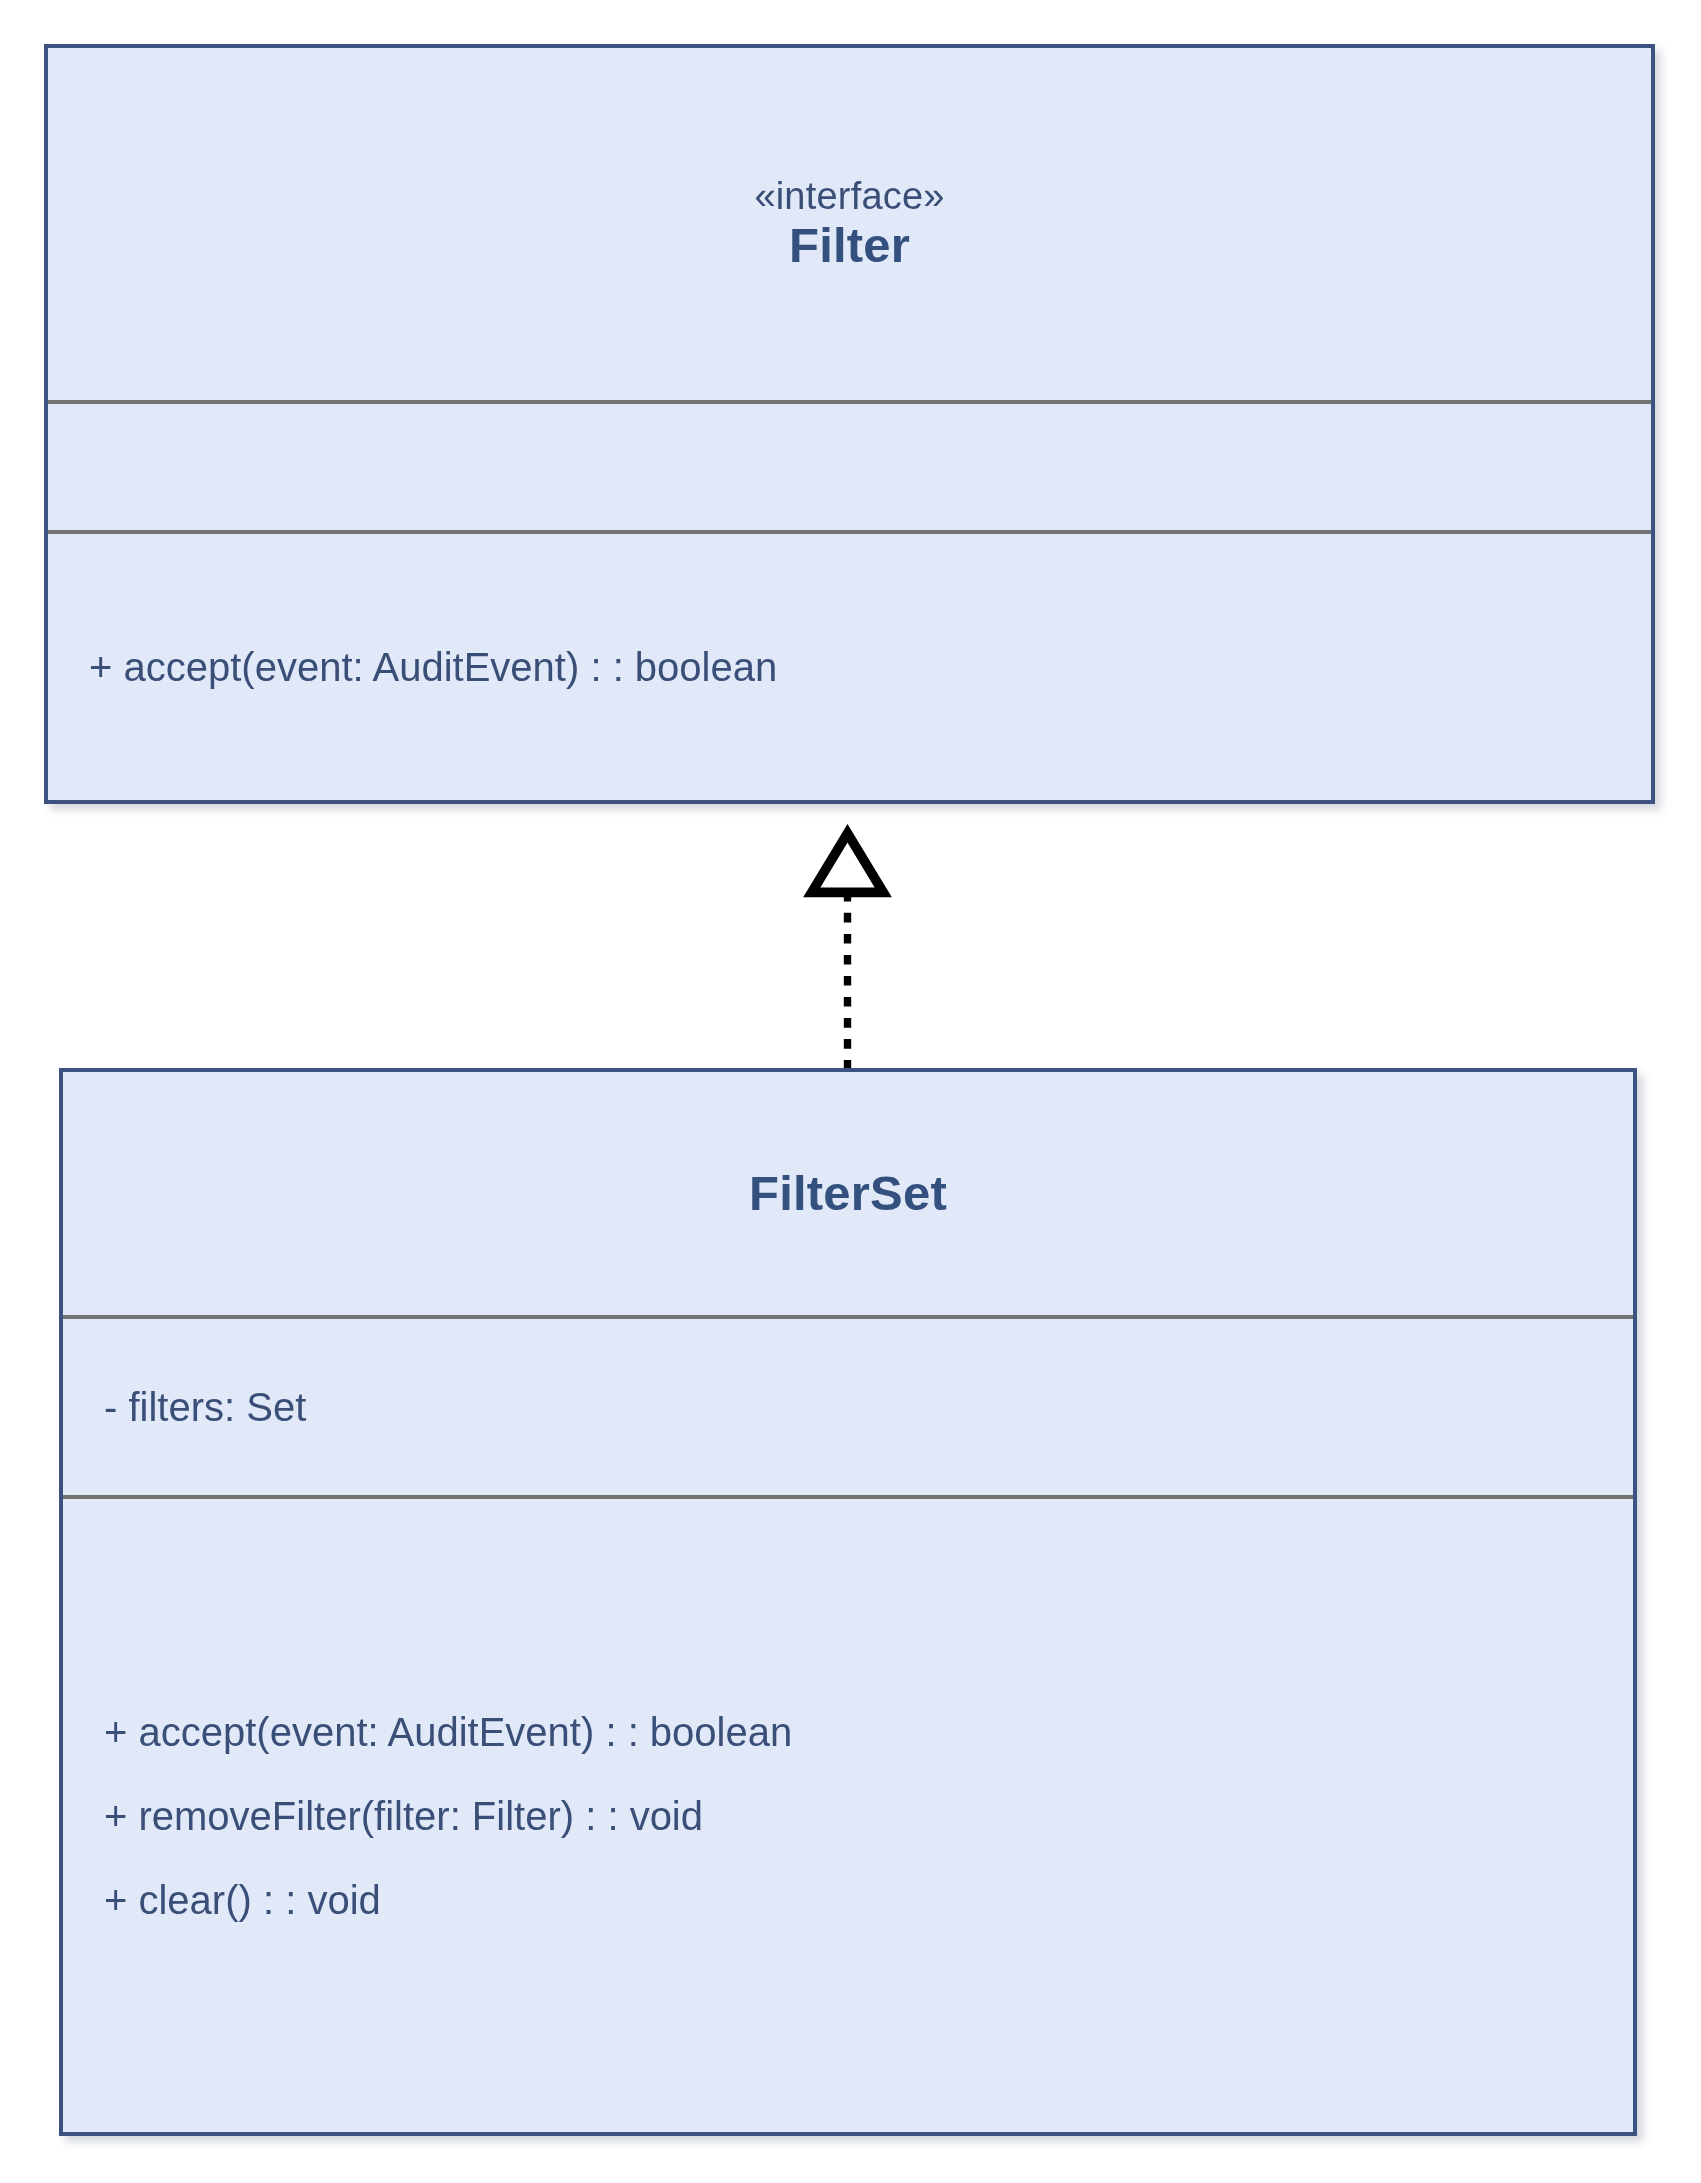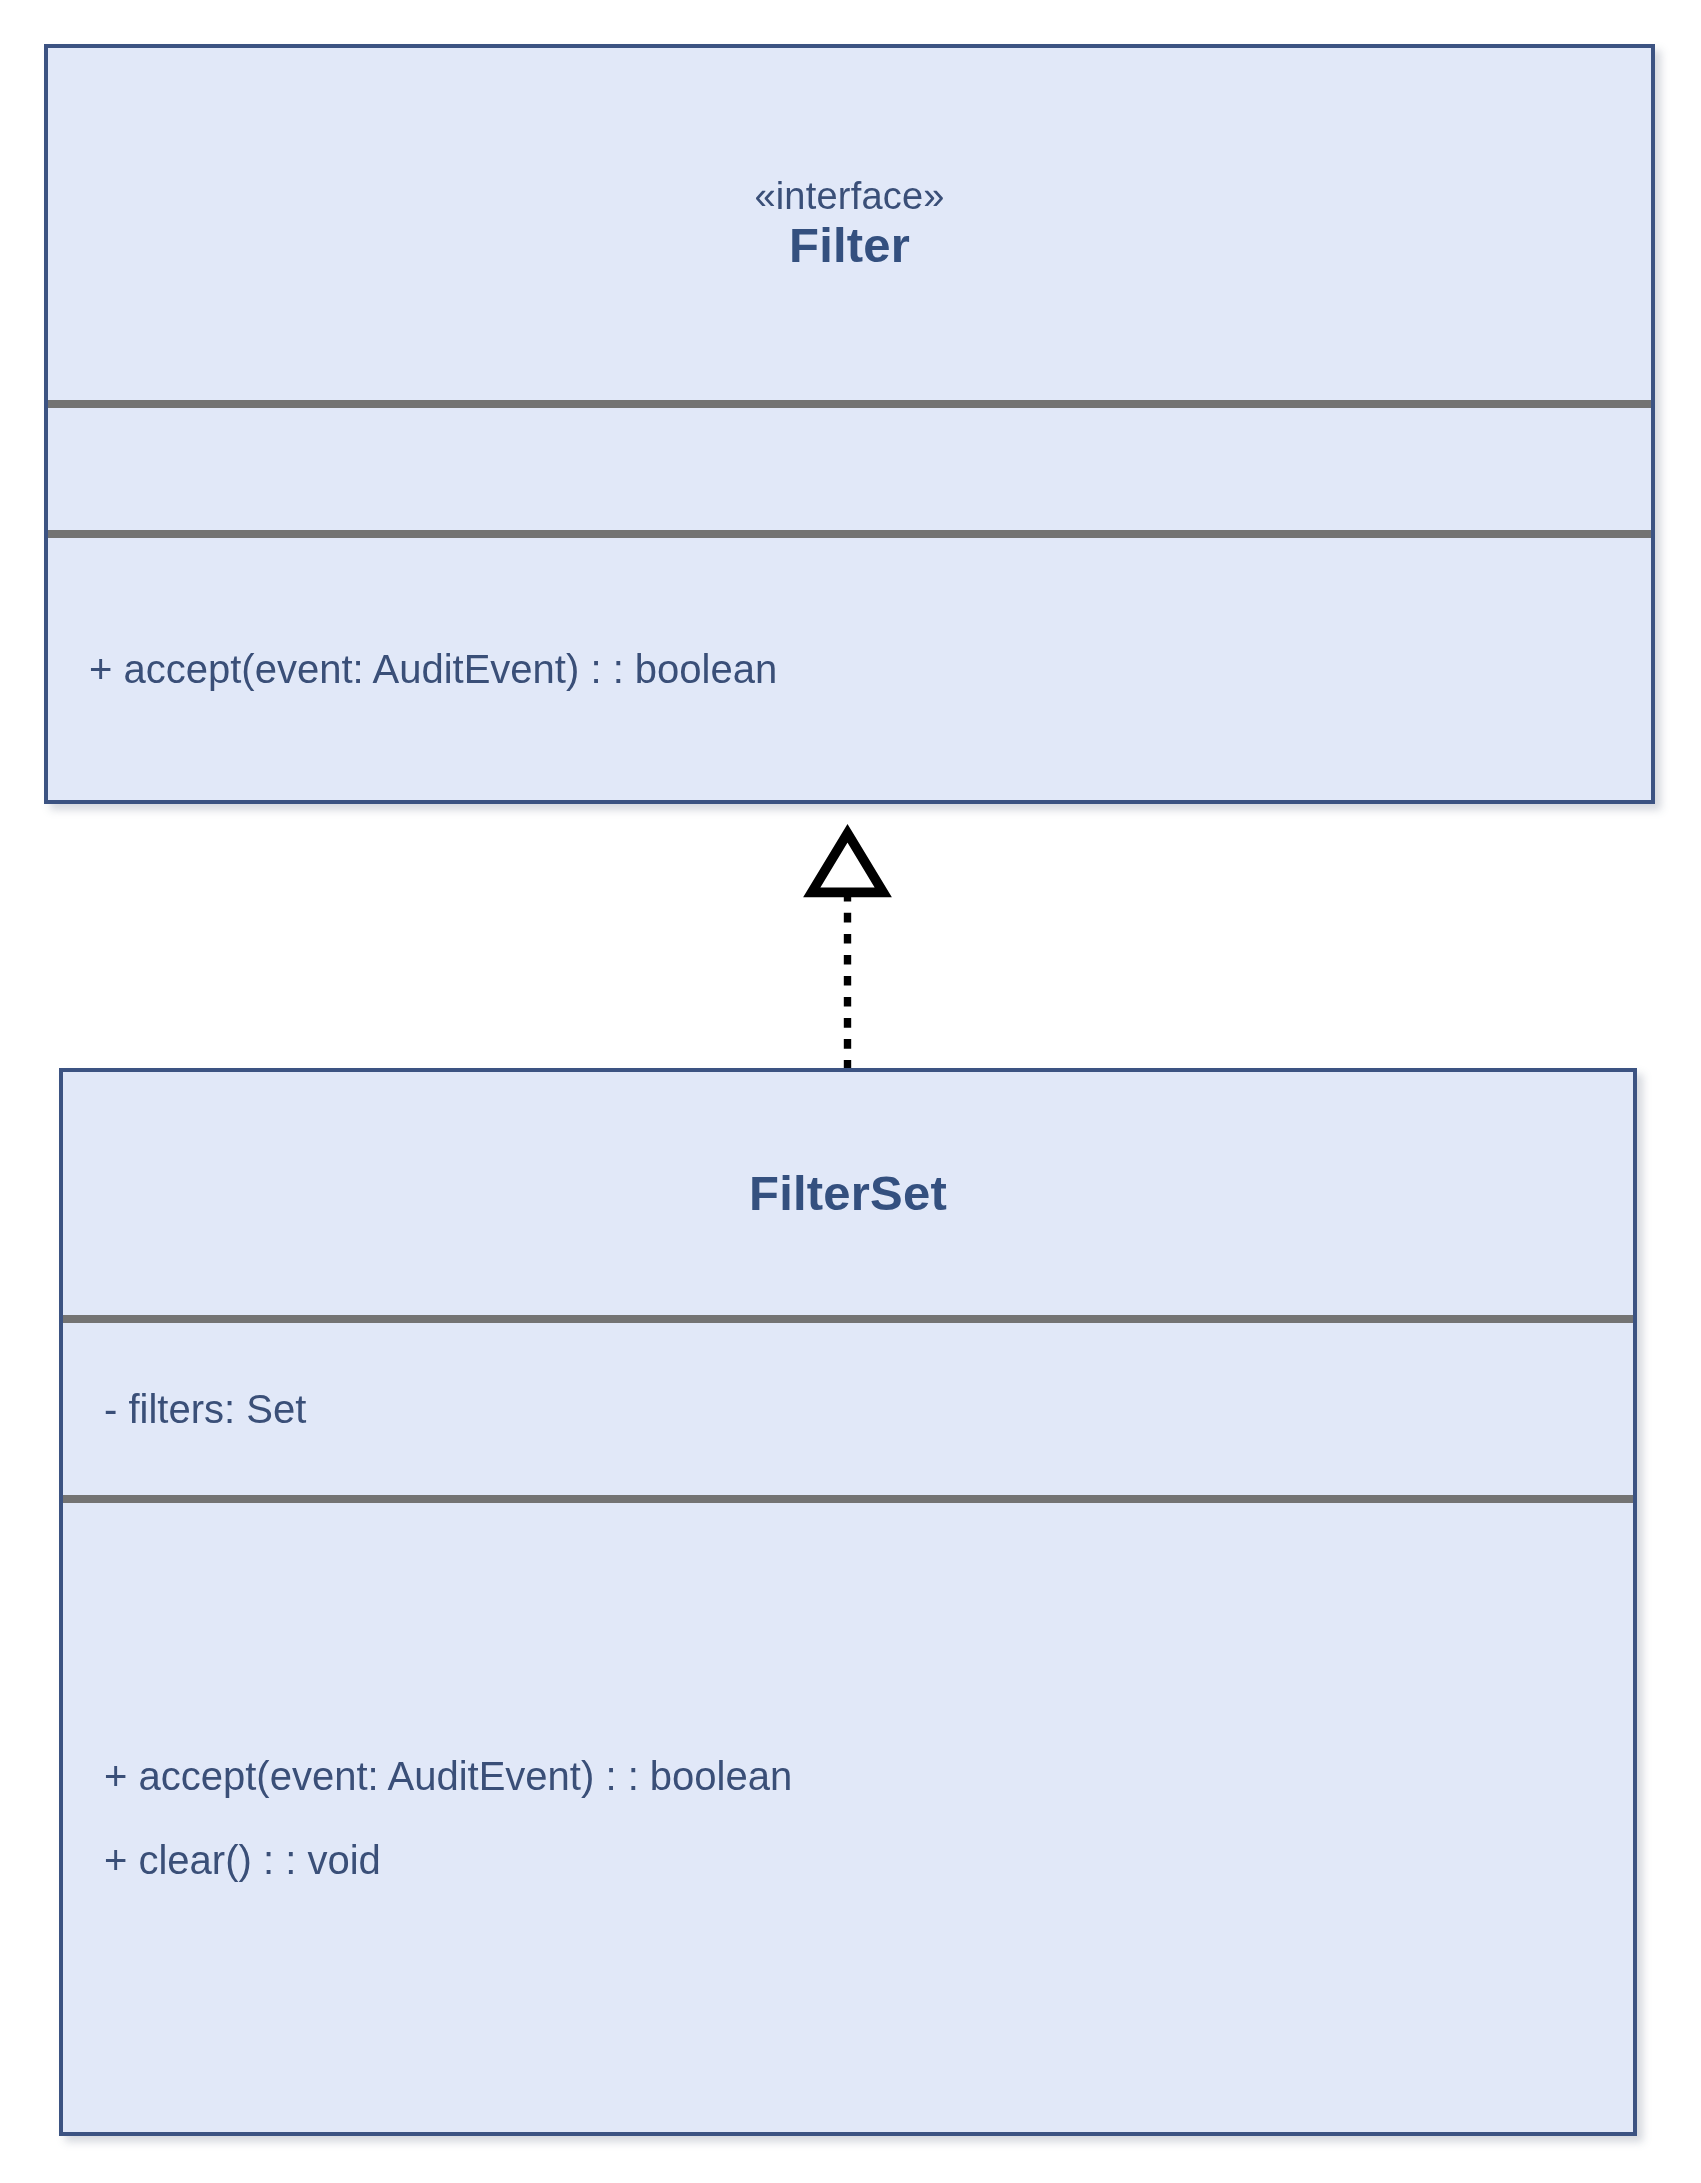--- a/index.html
+++ b/index.html
@@ -46,21 +46,21 @@
     width: 1578px;
     height: 1068px;
   }
 
   .uml-compartment {
     position: relative;
     box-sizing: border-box;
     overflow: hidden;
   }
   .uml-compartment + .uml-compartment {
-    border-top: 8px solid #737373;
+    border-top: 4px solid #737373;
   }
 
   
   .uml-header {
     display: flex;
     flex-direction: column;
     align-items: center;
     justify-content: center;
     text-align: center;
   }
@@ -159,19 +159,20 @@
     <div class="uml-compartment uml-header" id="filterset-header">
       <div class="uml-classname">FilterSet</div>
     </div>
 
     <div class="uml-compartment uml-members" id="filterset-attributes">
       <div class="uml-member">- filters: Set</div>
     </div>
 
     <div class="uml-compartment uml-members" id="filterset-operations">
       <div class="uml-member">+ accept(event: AuditEvent) : : boolean</div>
+      <div class="uml-member">+ removeFilter(filter: Filter) : : void</div>
       <div class="uml-member">+ clear() : : void</div>
     </div>
 
   </div>
 
 </div>
 
 
 </body></html>

